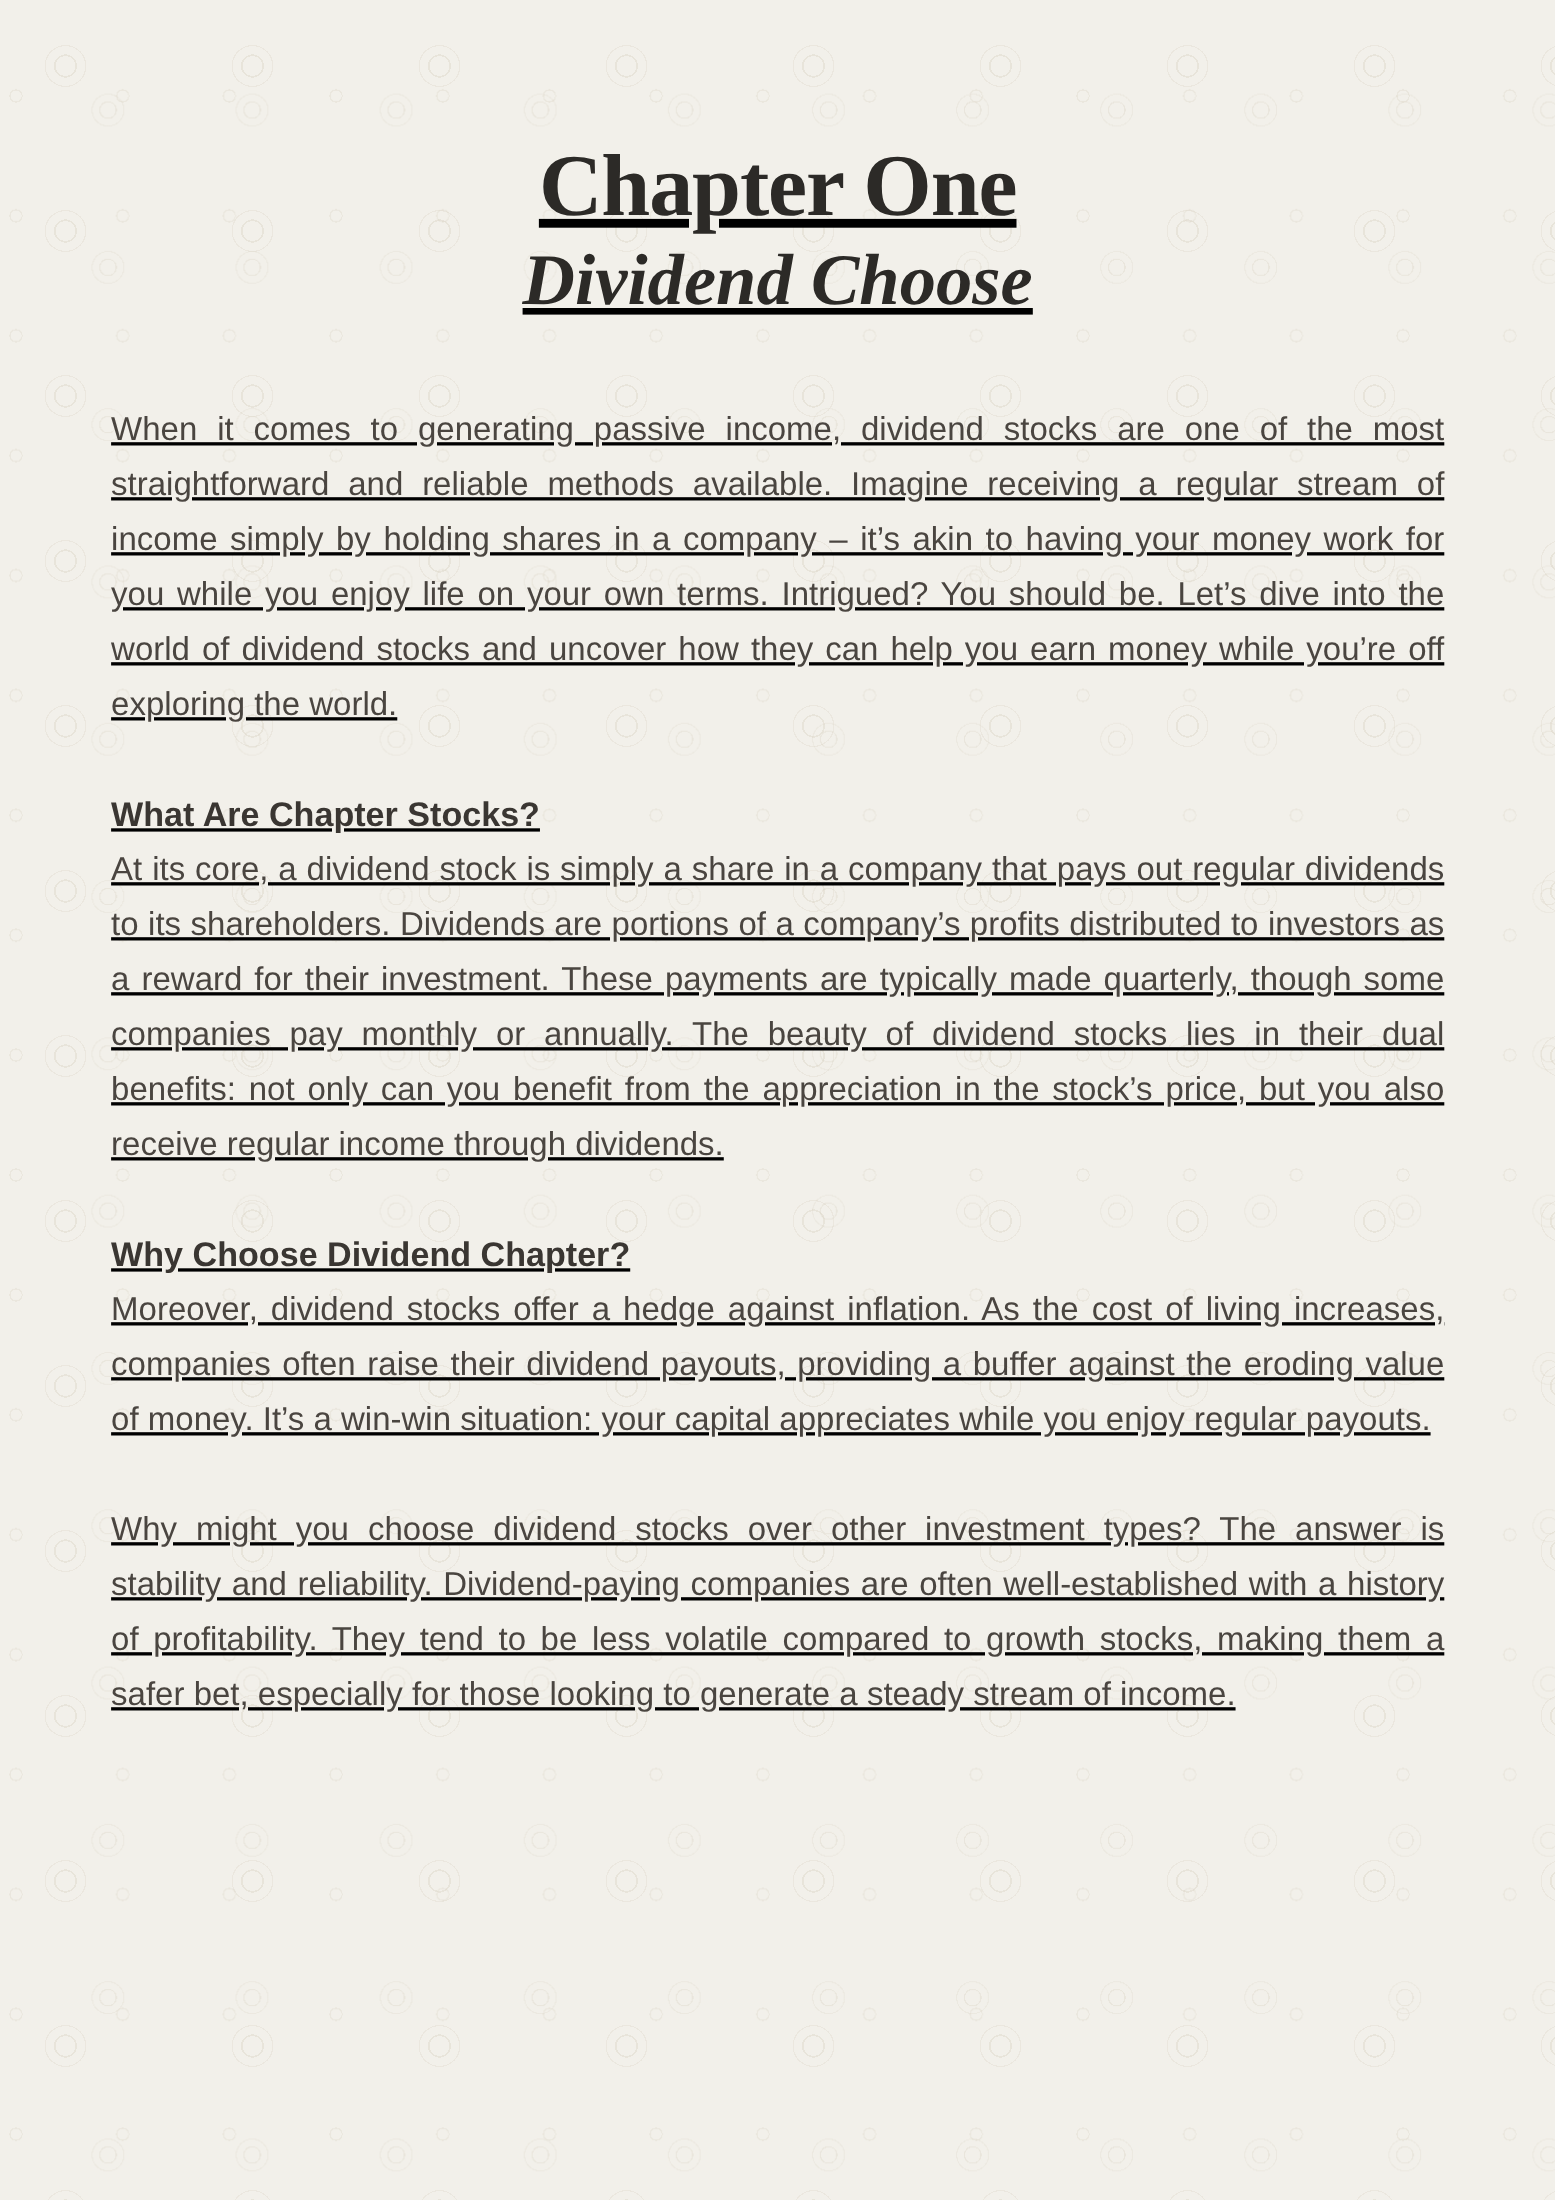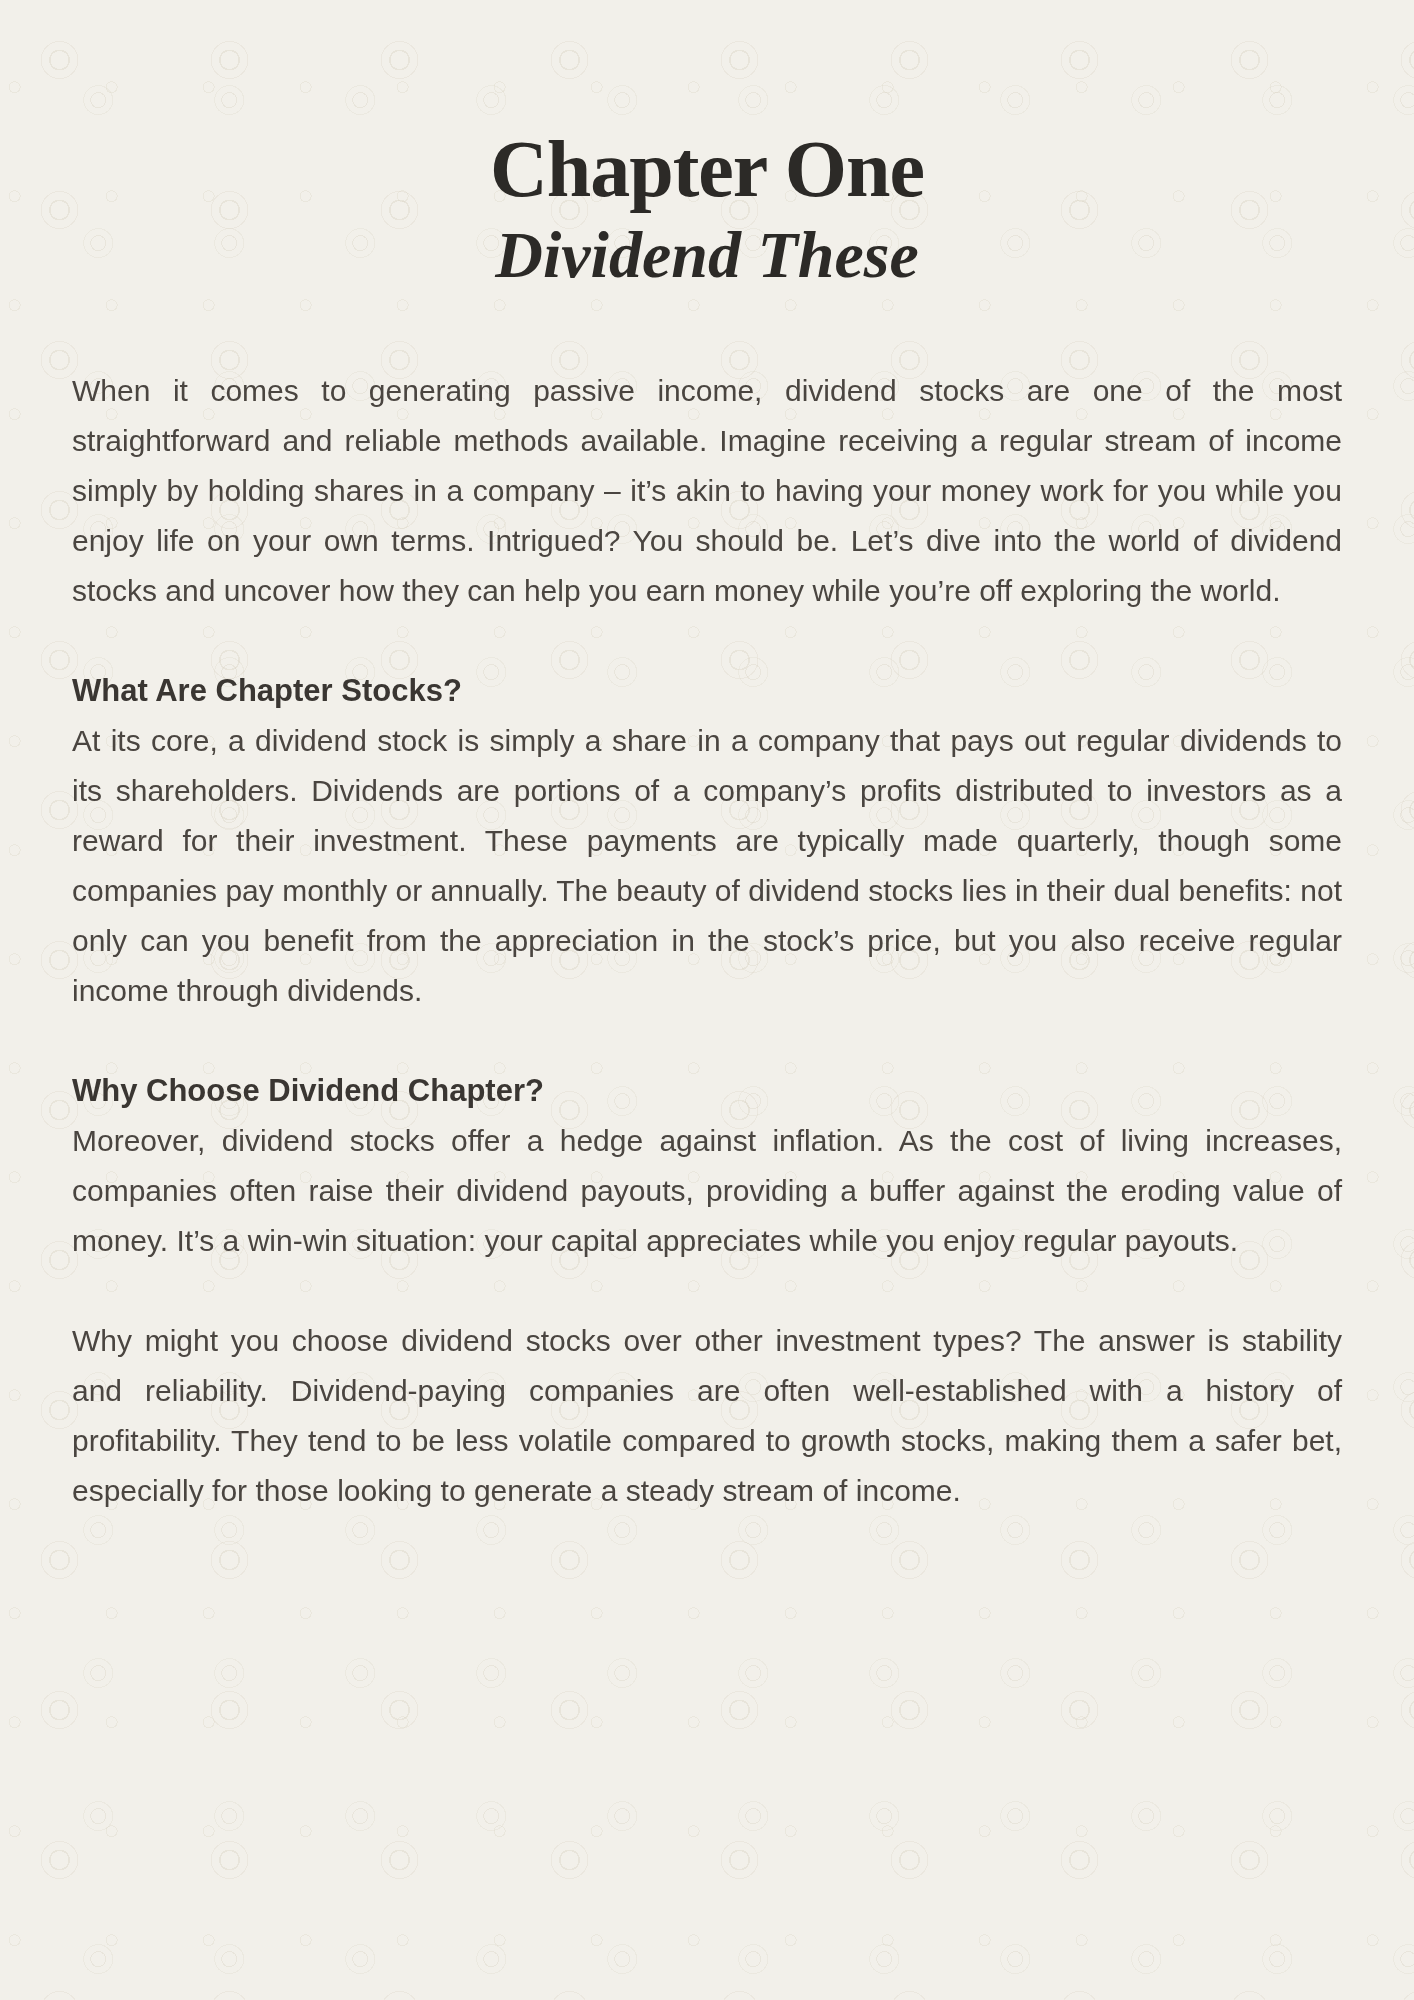--- a/index.html
+++ b/index.html
@@ -16,21 +16,22 @@
       radial-gradient(circle at 75% 70%, transparent 0 7px, rgba(215,208,192,0.34) 7px 8px, transparent 8px 14px, rgba(215,208,192,0.24) 14px 15px, transparent 15px),
       radial-gradient(circle at 15% 80%, transparent 0 5px, rgba(215,208,192,0.30) 5px 6px, transparent 6px);
     background-size: 170px 150px, 131px 143px, 97px 109px;
     font-family: "Liberation Sans", sans-serif;
     overflow: hidden;
   }
   .page {
     box-sizing: border-box;
     width: 1414px;
     height: 2000px;
-    padding: 0 72px;
+    padding: 0 101px;
+    text-decoration: underline;
   }
   .chapter-header {
     text-align: center;
     padding-top: 126px;
     color: #2c2a27;
   }
   .chapter-title {
     margin: 0;
     font-family: "Liberation Serif", "DejaVu Serif", serif;
     font-weight: 700;
@@ -66,21 +67,21 @@
     text-align: left;
   }
 </style>
 </head>
 <body>
 
 <div class="page">
 
   <header class="chapter-header">
     <h1 class="chapter-title">Chapter One</h1>
-    <h2 class="chapter-subtitle">Dividend These</h2>
+    <h2 class="chapter-subtitle">Dividend Choose</h2>
   </header>
 
   <main class="content">
 
     <p>When it comes to generating passive income, dividend stocks are one of the most straightforward and reliable methods available. Imagine receiving a regular stream of income simply by holding shares in a company – it’s akin to having your money work for you while you enjoy life on your own terms. Intrigued? You should be. Let’s dive into the world of dividend stocks and uncover how they can help you earn money while you’re off exploring the world.</p>
 
     <section>
       <h3 class="section-heading">What Are Chapter Stocks?</h3>
       <p>At its core, a dividend stock is simply a share in a company that pays out regular dividends to its shareholders. Dividends are portions of a company’s profits distributed to investors as a reward for their investment. These payments are typically made quarterly, though some companies pay monthly or annually. The beauty of dividend stocks lies in their dual benefits: not only can you benefit from the appreciation in the stock’s price, but you also receive regular income through dividends.</p>
     </section>

